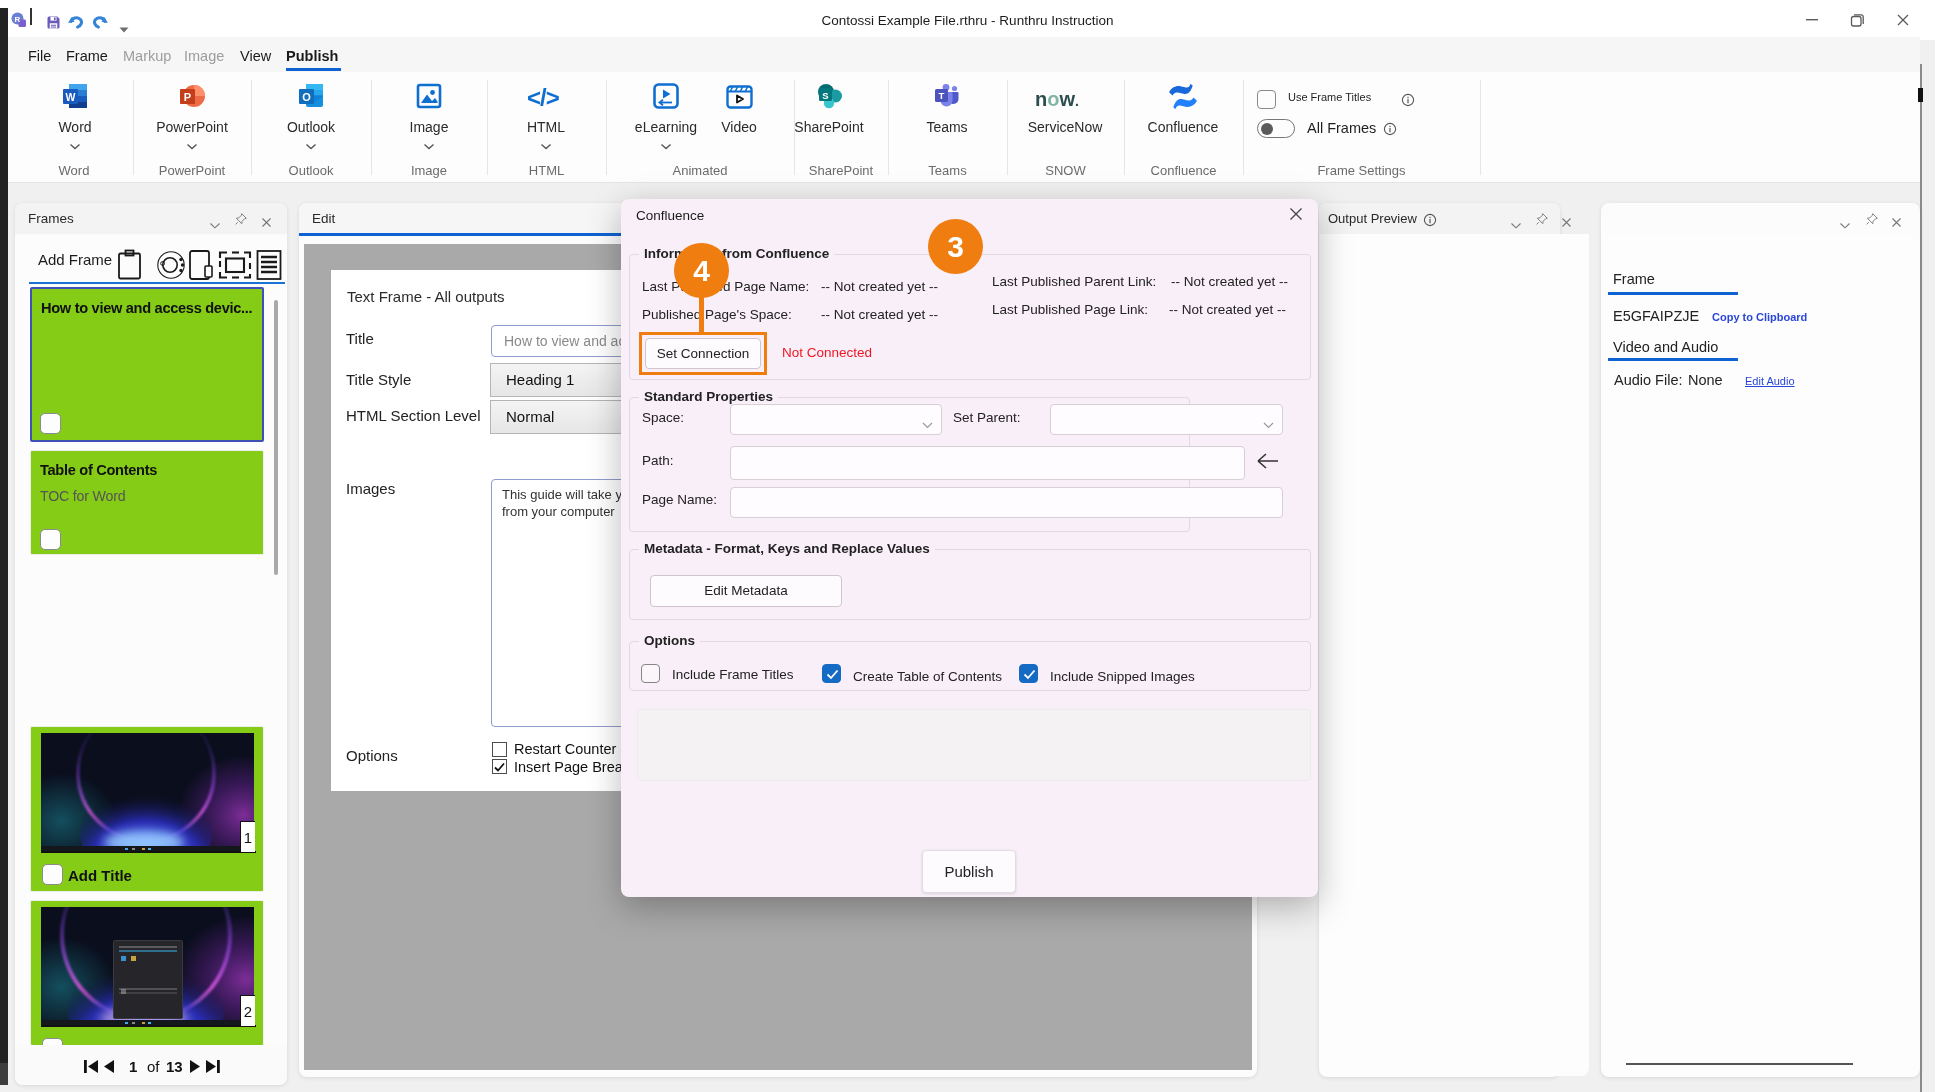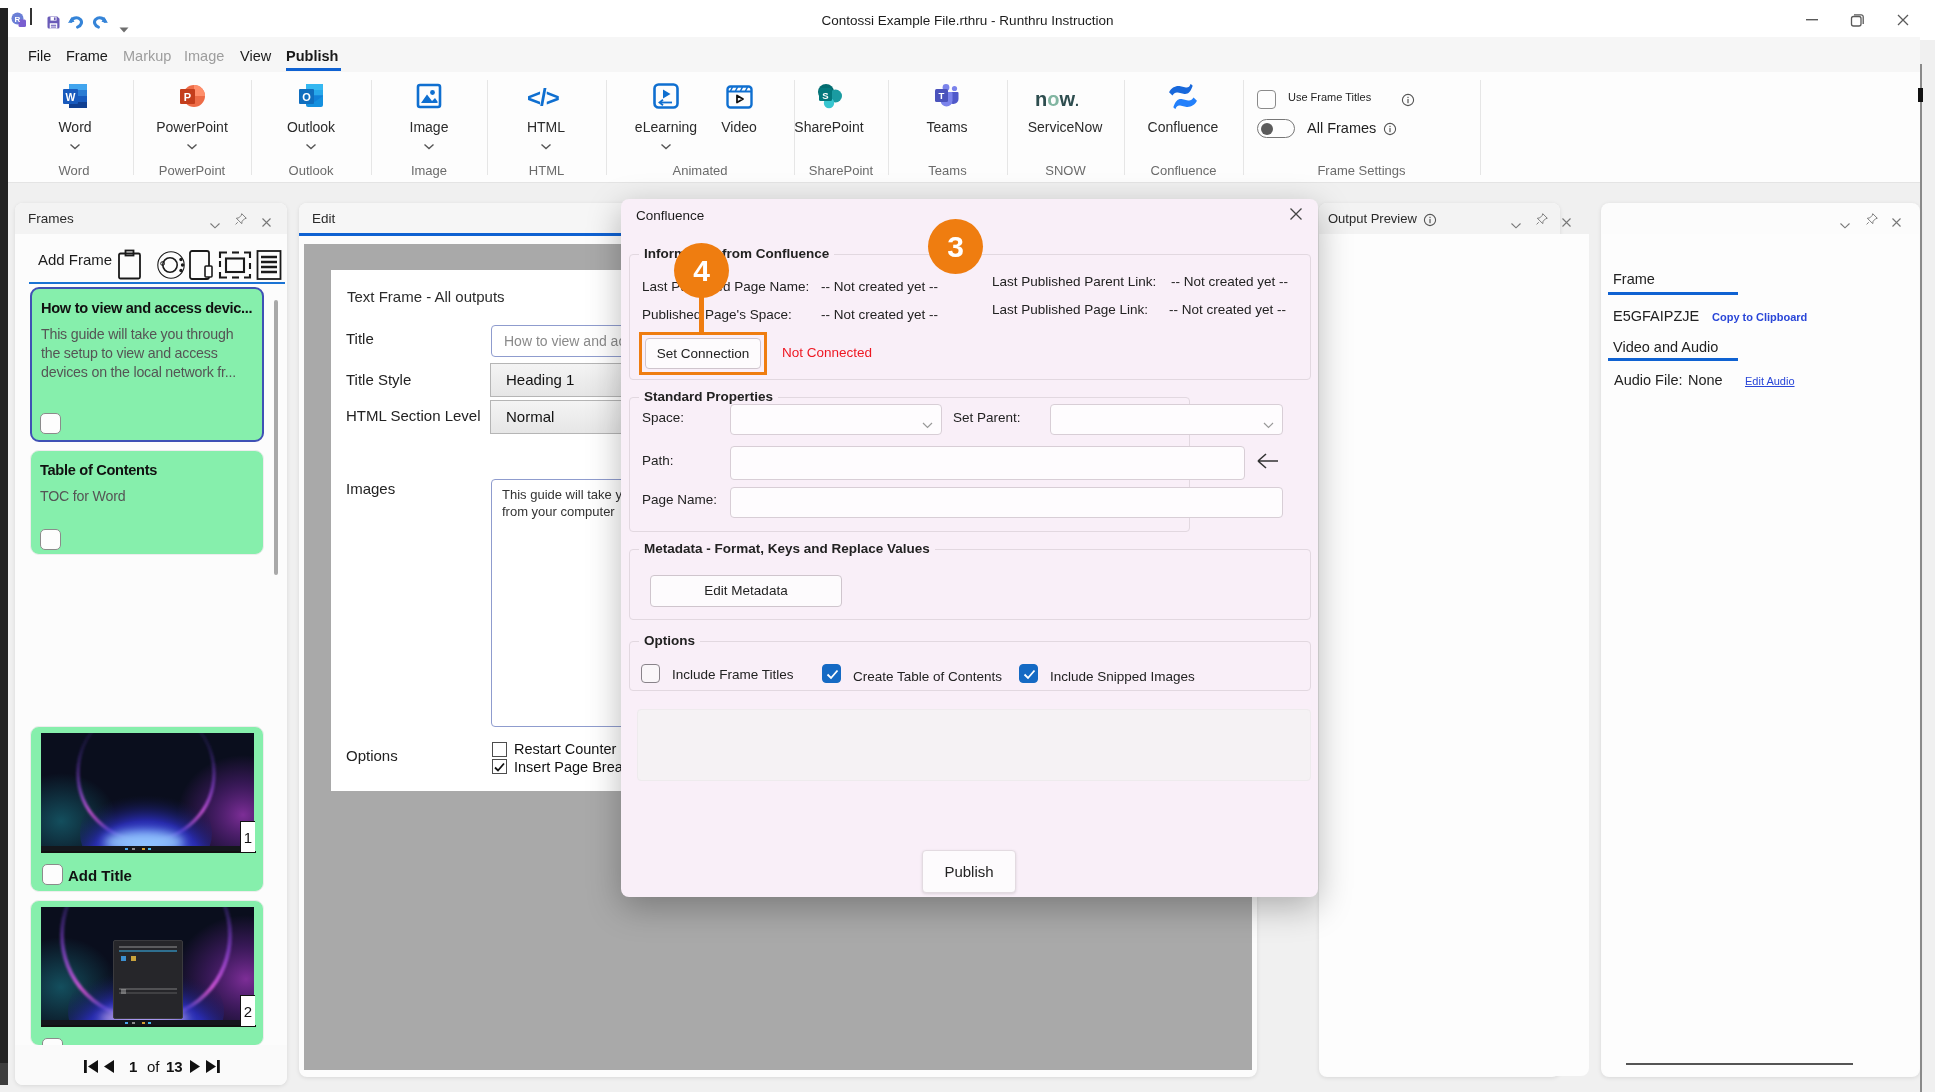--- a/index.html
+++ b/index.html
@@ -29,21 +29,21 @@
 
 
 .panel { position:absolute; background:#fcfcfc; border-radius:8px; box-shadow:0 1px 4px rgba(0,0,0,0.10); }
 .phead { position:absolute; left:0; top:0; right:0; height:31px; background:#f3f3f3; border-radius:8px 8px 0 0; font-size:13.5px; color:#2a2a2a; line-height:31px; }
 .pctl { position:absolute; top:9px; }
 
 
 #frames { left:15px; top:203px; width:272px; height:882px; }
 #addframerow { position:absolute; left:0; top:33px; width:272px; height:50px; background:#fcfcfc; }
 #addframeline { position:absolute; left:14px; top:79px; width:256px; height:2px; background:#1a73d4; }
-.fcard { position:absolute; left:15px; width:234px; background:#86efac; border:1px solid #ededed; border-radius:9px; }
+.fcard { position:absolute; left:15px; width:234px; background:#84cc16; border:1px solid #ededed; border-radius:2px; }
 .fcard.sel { border:2px solid #3f51b5; }
 .fcard .ft { position:absolute; left:9px; top:11px; width:224px; font-size:14.6px; letter-spacing:-0.3px; font-weight:bold; color:#111; white-space:nowrap; overflow:hidden; }
 .fcard .fb { position:absolute; left:9px; top:36px; width:224px; font-size:14.2px; letter-spacing:-0.2px; color:#555; line-height:19px; white-space:nowrap; overflow:hidden; }
 .fcb { position:absolute; width:21px; height:21px; border:1px solid #8b8b8b; border-radius:5px; background:#fdfdfd; }
 .thumb { position:absolute; left:10px; top:6px; width:213px; height:120px; }
 .badge { position:absolute; right:0; bottom:0; width:15px; height:31px; background:#fff; border-top:1px solid #111; border-left:1px solid #111; font-size:15px; text-align:center; line-height:31px; color:#111; }
 #pager { position:absolute; left:0; bottom:0; width:272px; height:40px; background:#fafafa; border-radius:0 0 8px 8px; }
 .tbar { background:#14171c; }
 .tbar:after { content:""; position:absolute; left:84px; top:1.5px; width:36px; height:2.5px;
   background:linear-gradient(90deg,#4aa3e8 0 3px,transparent 3px 7px,#8a8a8a 7px 10px,transparent 10px 17px,#d0a030 17px 20px,transparent 20px 23px,#49b8e8 23px 26px,transparent 26px); }
@@ -369,21 +369,20 @@
     <div class="abs" style="left:240px;top:46px;">
       <svg width="28" height="32" viewBox="0 0 28 32">
         <rect x="2.5" y="2" width="23" height="28" fill="none" stroke="#1a1a1a" stroke-width="1.8"></rect>
         <path d="M6 8 h16 M6 13 h16 M6 18 h16 M6 23 h16" stroke="#1a1a1a" stroke-width="2.4"></path>
       </svg>
     </div>
     <div id="addframeline"></div>
 
     <div class="fcard sel" style="top:84px;height:155px;">
       <div class="ft">How to view and access devic...</div>
-      <div class="fb">This guide will take you through<br>the setup to view and access<br>devices on the local network fr...</div>
       <div class="fcb" style="left:8px;top:124px;"></div>
     </div>
 
     <div class="fcard" style="top:247px;height:105px;">
       <div class="ft">Table of Contents</div>
       <div class="fb">TOC for Word</div>
       <div class="fcb" style="left:9px;top:78px;"></div>
     </div>
 
 

